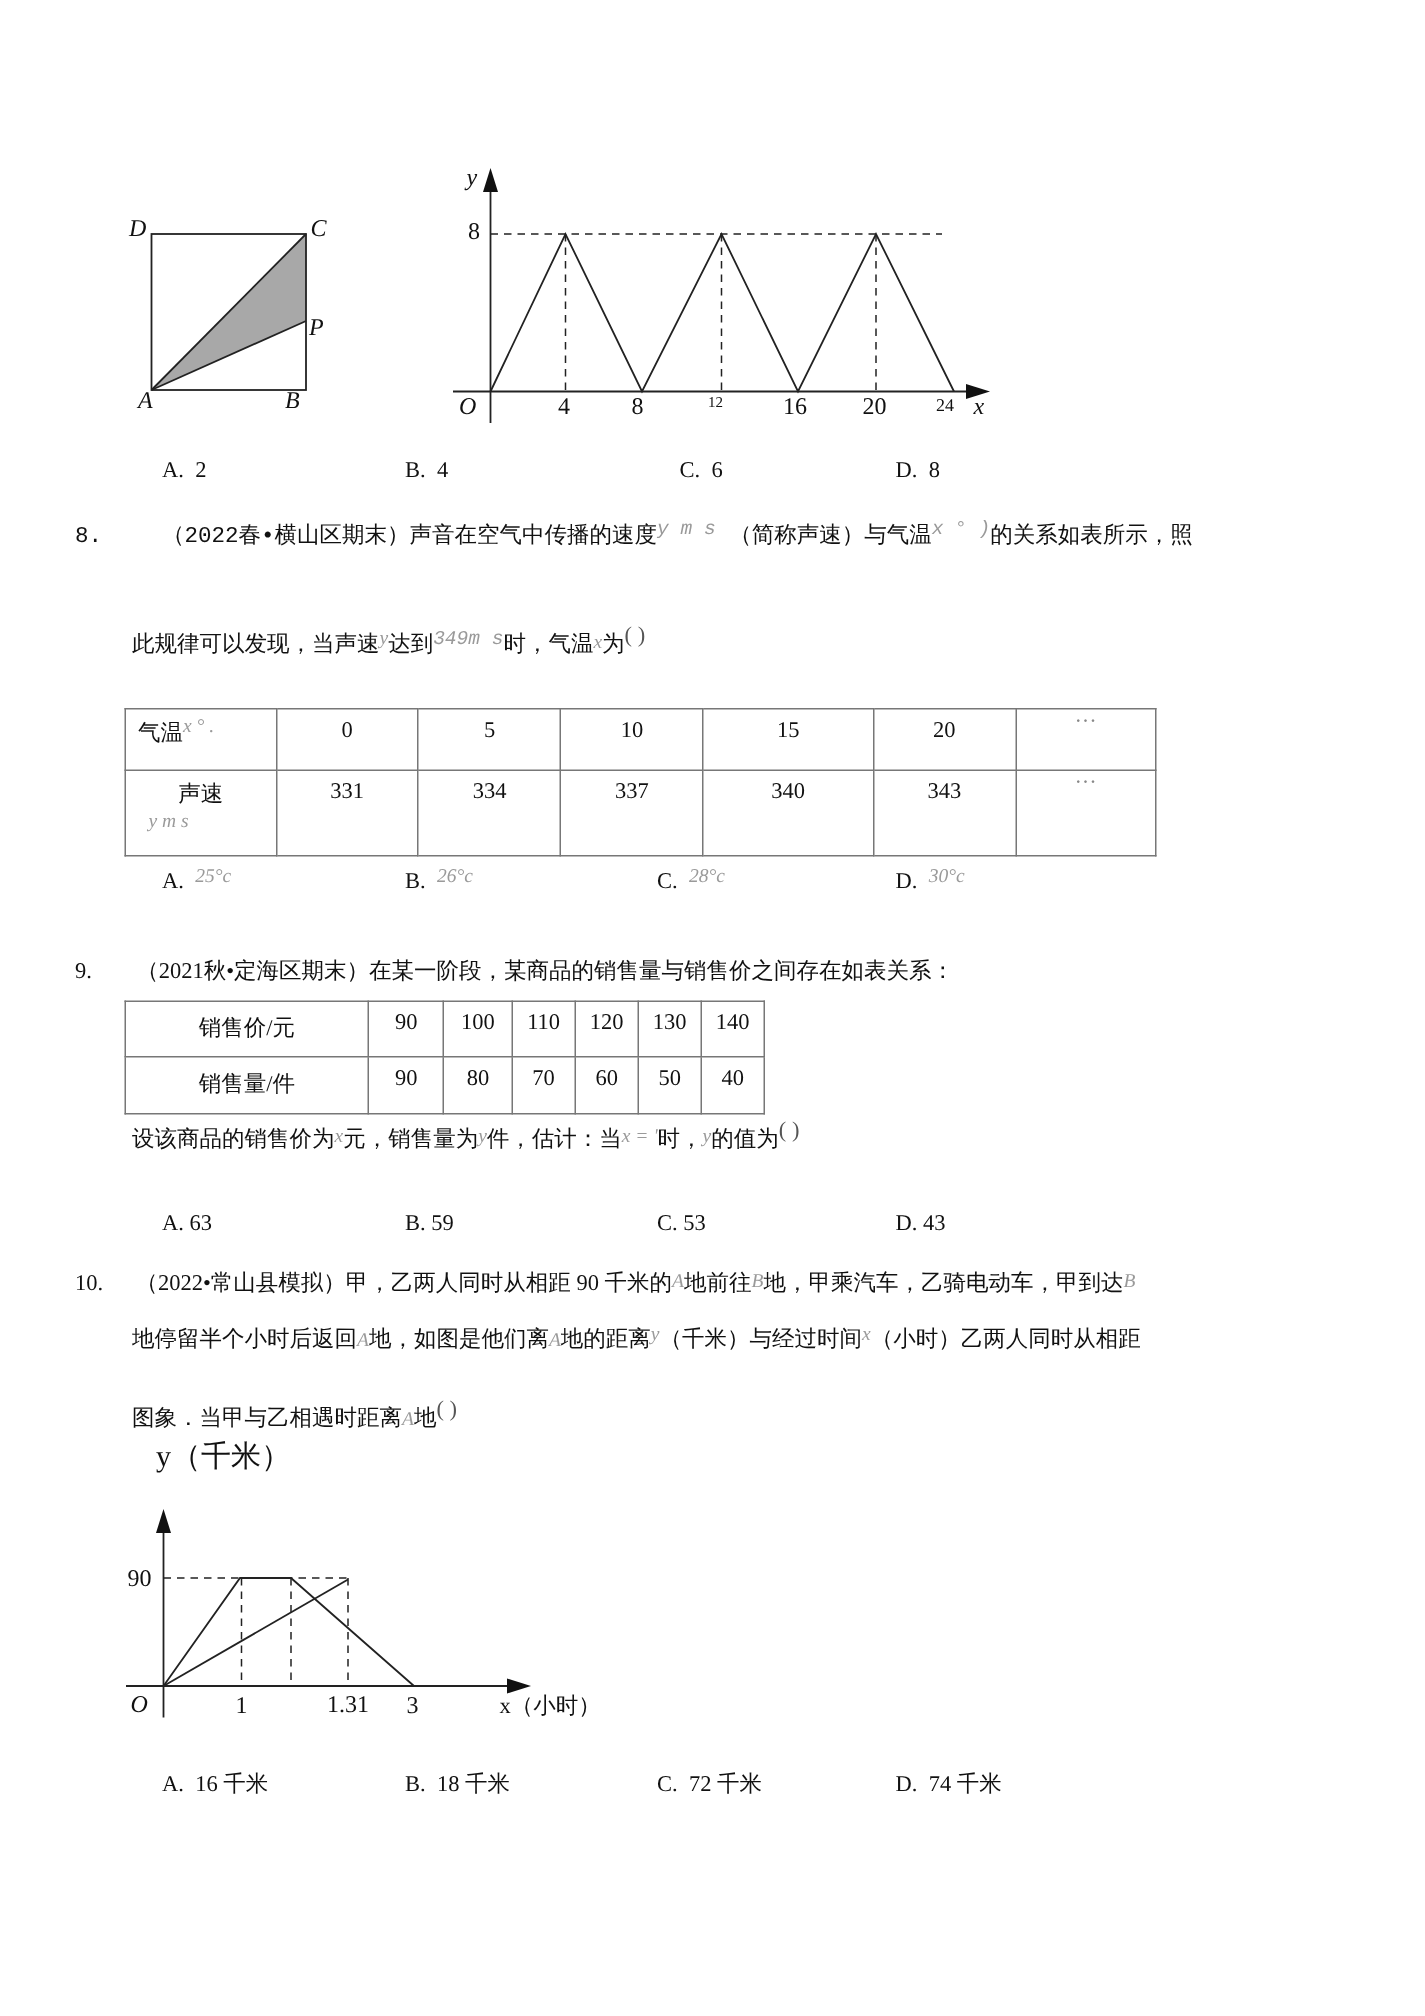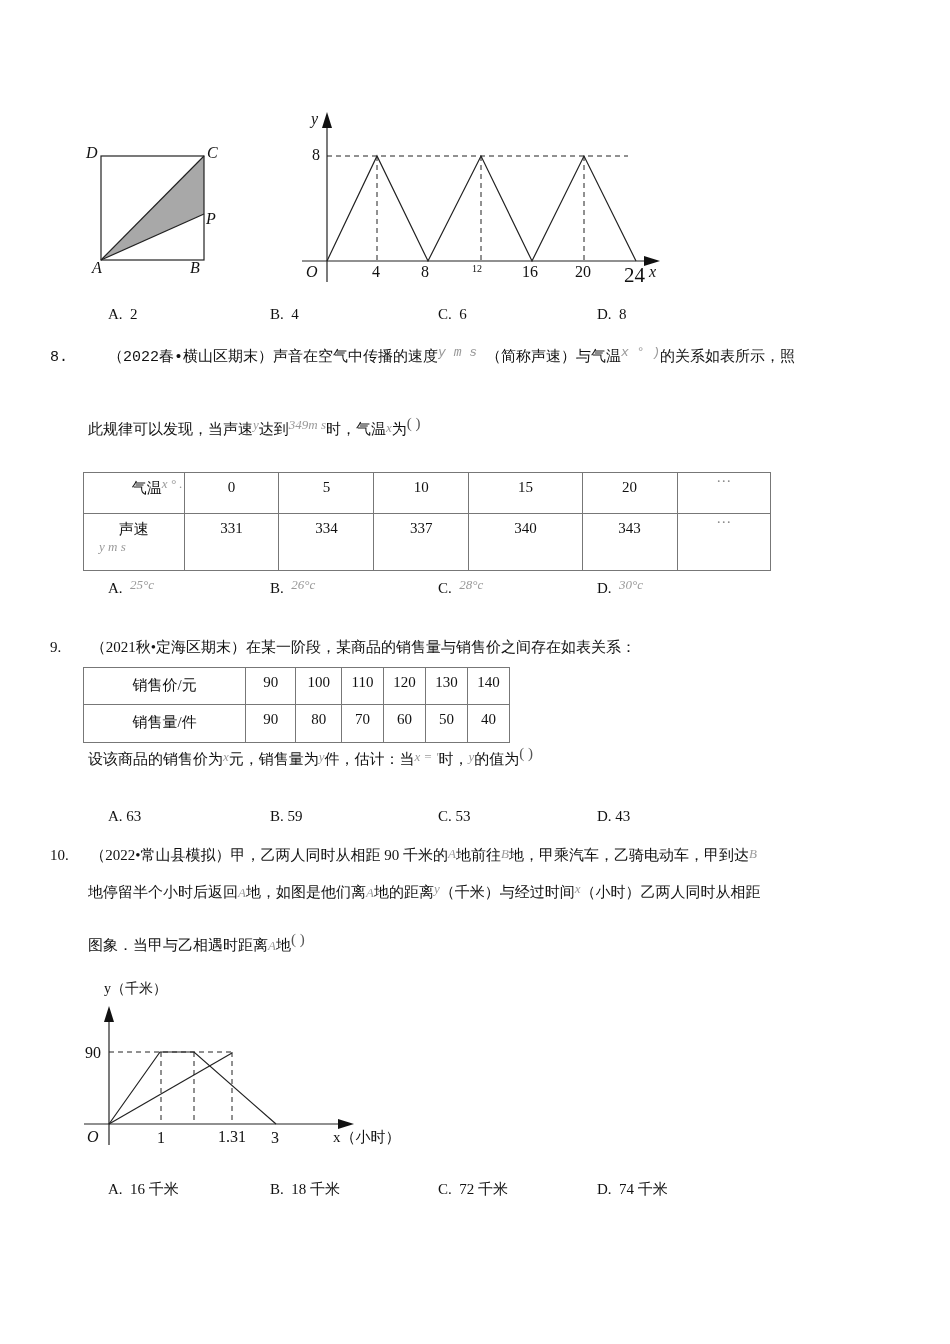--- a/index.html
+++ b/index.html
@@ -43,41 +43,41 @@
   <polyline points="327,261 377,156 428,261 481,156 532,261 584,156 636,261" fill="none" stroke="#222" stroke-width="1.2"></polyline>
 </svg>
 <span class="abs it" style="left:311px;top:110px;font-size:16px;">y</span>
 <span class="abs" style="left:312px;top:146px;font-size:16px;">8</span>
 <span class="abs it" style="left:306px;top:263px;font-size:16px;">O</span>
 <span class="abs" style="left:372px;top:263px;font-size:16px;">4</span>
 <span class="abs" style="left:421px;top:263px;font-size:16px;">8</span>
 <span class="abs" style="left:472px;top:263px;font-size:10px;">12</span>
 <span class="abs" style="left:522px;top:263px;font-size:16px;">16</span>
 <span class="abs" style="left:575px;top:263px;font-size:16px;">20</span>
-<span class="abs" style="left:624px;top:263px;font-size:21px;">24</span>
+<span class="abs" style="left:624px;top:263px;font-size:12px;">24</span>
 <span class="abs it" style="left:649px;top:263px;font-size:16px;">x</span>
 
 <div class="opt" style="left:108px;top:306px;"><span>A.</span>&nbsp; <span>2</span></div>
 <div class="opt" style="left:270px;top:306px;"><span>B.</span>&nbsp; <span>4</span></div>
-<div class="opt" style="left:438px;top:306px;"><span>C.</span>&nbsp; <span>6</span></div>
+<div class="opt" style="left:453px;top:306px;"><span>C.</span>&nbsp; <span>6</span></div>
 <div class="opt" style="left:597px;top:306px;"><span>D.</span>&nbsp; <span>8</span></div>
 
 <div class="q" style="left:50px;top:347px;font-family:Liberation Mono, monospace;">
   <span>8.</span>
   <span style="display:inline-block;width:22px;"></span>
   <span>（2022春•横山区期末）</span><span>声音在空气中传播的速度</span><span class="faint" style="position:relative;top:-5px;">y m  s</span> <span>（简称声速）与气温</span><span class="faint" style="position:relative;top:-5px;">x  °  )</span><span>的关系如表所示，照</span>
 </div>
 <div class="q" style="left:88px;top:420px;">
-  <span>此规律可以发现，当声速</span><span class="faint" style="position:relative;top:-5px;">y</span><span>达到</span><span class="faint" style="position:relative;top:-5px;">349m  s</span><span>时，气温</span><span class="faint" style="position:relative;top:-2px;">x</span><span>为</span><span style="position:relative;top:-6px;color:#555;">(        )</span>
+  <span>此规律可以发现，当声速</span><span class="faint" style="position:relative;top:-5px;">y</span><span>达到</span><span class="faint" style="position:relative;top:-5px;font-family:Liberation Mono, monospace;">349m  s</span><span>时，气温</span><span class="faint" style="position:relative;top:-2px;">x</span><span>为</span><span style="position:relative;top:-6px;color:#555;">(        )</span>
 </div>
 
 <table class="t" style="left:83px;top:472px;width:688px;">
   <tbody>
       <tr style="height:41px;">
-    <td style="width:97px;text-align:right;padding-left:8px;"><span>气温</span><span class="faint" style="position:relative;top:-5px;">x  °  .</span></td>
+    <td style="width:97px;text-align:left;padding-left:8px;"><span>气温</span><span class="faint" style="position:relative;top:-5px;">x  °  .</span></td>
     <td style="width:98px;">0</td>
     <td style="width:98px;">5</td>
     <td style="width:98px;">10</td>
     <td style="width:118px;">15</td>
     <td style="width:98px;">20</td>
     <td style="width:97px;color:#888;padding-top:0;">···</td>
   </tr>
   <tr style="height:57px;">
     <td>
           <div>声速</div>
@@ -153,21 +153,21 @@
   <polygon points="109,1006 104,1022 114,1022" fill="#111"></polygon>
   <line x1="84" y1="1124" x2="346" y2="1124" stroke="#222" stroke-width="1.2"></line>
   <polygon points="354,1124 338,1119 338,1129" fill="#111"></polygon>
   <line x1="109" y1="1052" x2="234" y2="1052" stroke="#222" stroke-width="1" stroke-dasharray="5,4"></line>
   <line x1="161" y1="1052" x2="161" y2="1124" stroke="#222" stroke-width="1" stroke-dasharray="5,4"></line>
   <line x1="194" y1="1052" x2="194" y2="1124" stroke="#222" stroke-width="1" stroke-dasharray="5,4"></line>
   <line x1="232" y1="1052" x2="232" y2="1124" stroke="#222" stroke-width="1" stroke-dasharray="5,4"></line>
   <polyline points="109,1124 160,1052 194,1052 276,1124" fill="none" stroke="#222" stroke-width="1.2"></polyline>
   <line x1="109" y1="1124" x2="232" y2="1053" stroke="#222" stroke-width="1.2"></line>
 </svg>
-<span class="abs" style="left:104px;top:980px;font-size:14px;">y（千米）</span>
+<span class="abs" style="left:104px;top:957px;font-size:20px;">y（千米）</span>
 <span class="abs" style="left:85px;top:1044px;font-size:16px;">90</span>
 <span class="abs it" style="left:87px;top:1128px;font-size:16px;">O</span>
 <span class="abs" style="left:157px;top:1129px;font-size:16px;">1</span>
 <span class="abs" style="left:218px;top:1128px;font-size:16px;">1.31</span>
 <span class="abs" style="left:271px;top:1129px;font-size:16px;">3</span>
 <span class="abs" style="left:333px;top:1128px;font-size:15px;">x（小时）</span>
 
 <div class="opt" style="left:108px;top:1180px;"><span>A.</span>&nbsp; <span>16 千米</span></div>
 <div class="opt" style="left:270px;top:1180px;"><span>B.</span>&nbsp; <span>18 千米</span></div>
 <div class="opt" style="left:438px;top:1180px;"><span>C.</span>&nbsp; <span>72 千米</span></div>

